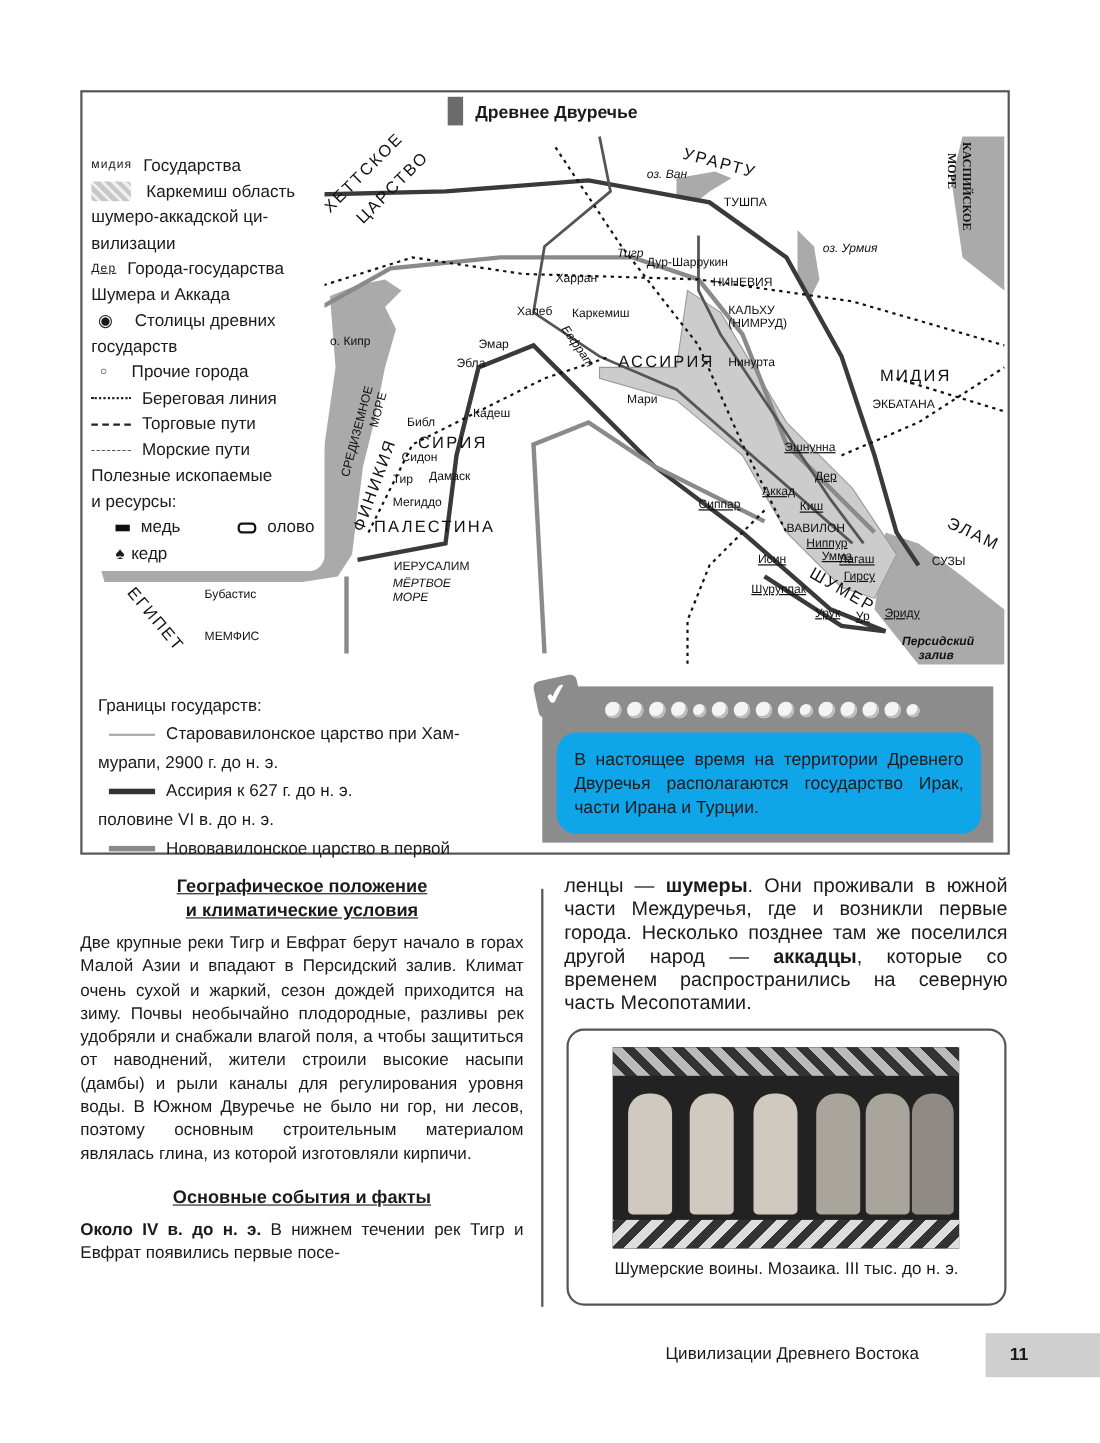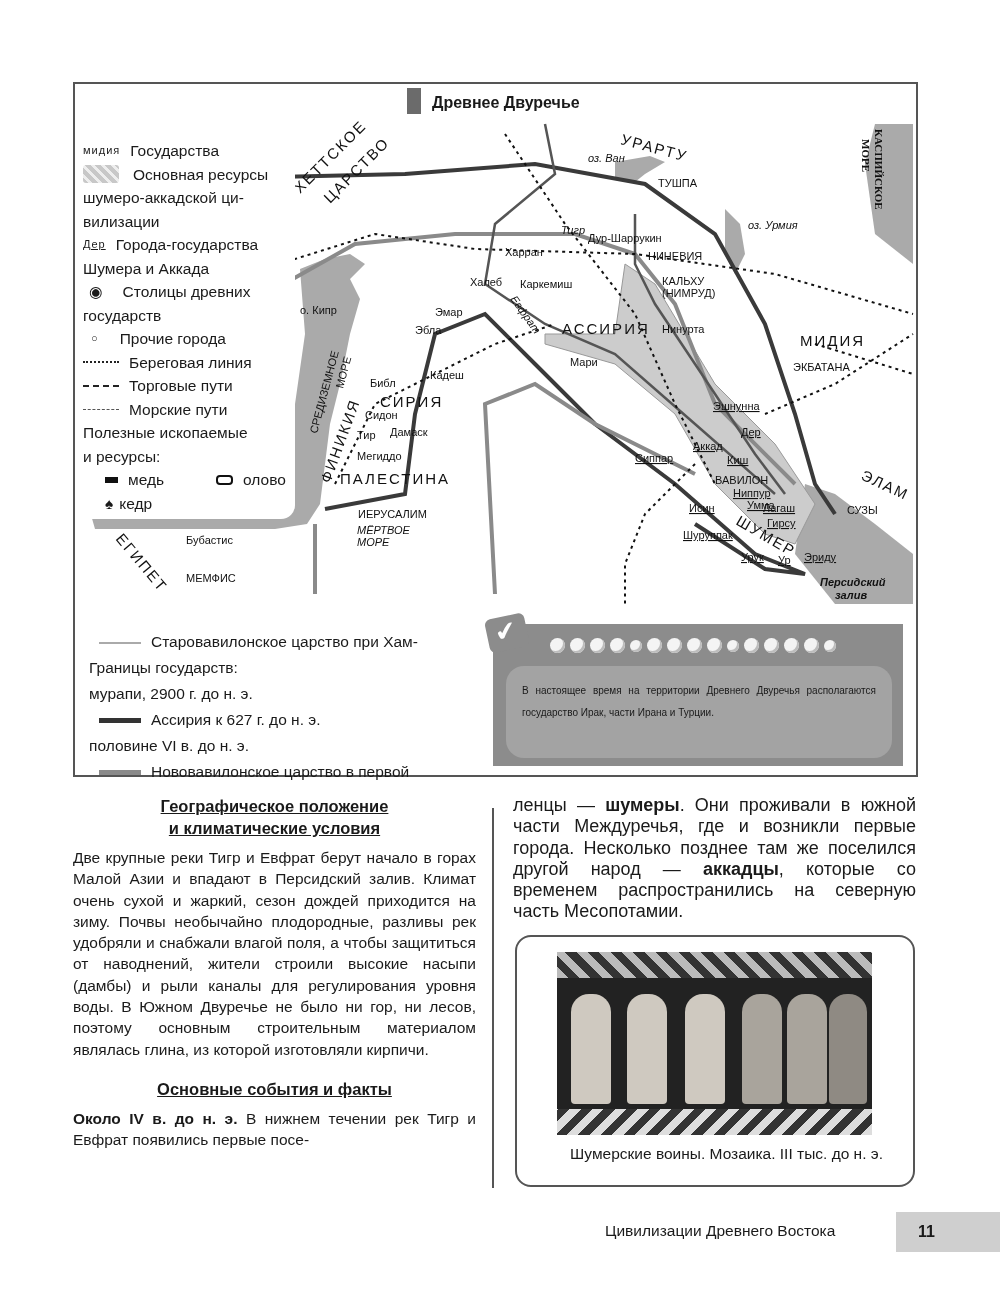--- a/index.html
+++ b/index.html
@@ -11,22 +11,22 @@
   .map-title { position:absolute; left:357px; top:10px; font-weight:bold; font-size:16px; }
   .map-svg { position:absolute; left:0; top:0; }
   .legend { position:absolute; left:8px; top:55px; width:212px; font-size:15.5px; line-height:23.5px; }
   .legend .row { display:flex; align-items:center; }
   .legend .sym { display:inline-block; margin-right:10px; }
   .legend .small { font-size:11px; letter-spacing:1px; }
   .legend .just { text-align:justify; }
   .borders { position:absolute; left:14px; top:545px; width:390px; font-size:15.5px; line-height:26px; }
   .borders .ln { display:inline-block; width:42px; vertical-align:middle; margin:0 10px 0 10px; }
   .infobox { position:absolute; left:418px; top:540px; width:410px; height:142px; background:#8c8c8c; }
-  .infobox .inner { position:absolute; left:13px; top:42px; width:386px; height:92px; background:#a3a3a3;
-                    border-radius:18px; font-size:10px; line-height:22px; padding:14px 16px; box-sizing:border-box; text-align:justify; }
+  .infobox .inner { position:absolute; left:13px; top:42px; width:386px; height:92px; background:#0ea5e9;
+                    border-radius:18px; font-size:16px; line-height:22px; padding:14px 16px; box-sizing:border-box; text-align:justify; }
   .dots { position:absolute; left:57px; top:14px; display:flex; gap:5px; }
   .dot { width:15px; height:15px; border-radius:50%; background:#f4f4f4; box-shadow: inset -2px -2px 0 #bdbdbd; }
   .dot.sm { width:12px; height:12px; margin-top:2px; }
   .check { position:absolute; left:-6px; top:-8px; width:40px; height:34px; background:#8c8c8c; border-radius:6px; transform:rotate(-12deg); }
   .col-left { position:absolute; left:73px; top:795px; width:403px; font-size:15.5px; line-height:21.3px; }
   .col-right { position:absolute; left:513px; top:795px; width:403px; font-size:18px; line-height:21.3px; }
   .vrule { position:absolute; left:492px; top:808px; width:2px; height:380px; background:#555; }
   h2 { font-size:16.5px; font-weight:bold; text-align:center; margin:0; line-height:22px; }
   h2 span { text-decoration:underline;text-align:right; }
   p { margin:0; text-align:justify; }
@@ -134,21 +134,21 @@
   <div class="map-title-bar"></div>
   <div class="map-title">Древнее Двуречье</div>
 
   <div class="legend" style="background:#fff;border-radius:0 0 14px 0;padding-bottom:4px;">
     <div class="row">
         <span class="sym small">мидия</span>
         <span>Государства</span>
       </div>
     <div class="row">
         <span class="sym" style="width:36px;height:18px;background:repeating-linear-gradient(45deg,#c8c8c8 0 4px,#eee 4px 7px);border-radius:3px;margin-right:14px;"></span>
-        <span>Основная ресурсы</span>
+        <span>Каркемиш область</span>
       </div>
     <div>шумеро-аккадской ци-</div>
     <div>вилизации</div>
     <div class="row">
         <span class="sym small u">Дер</span>
         <span>Города-государства</span>
       </div>
     <div>Шумера и Аккада</div>
     <div class="row">
         <span class="sym" style="margin-left:6px;margin-right:20px;">◉</span>
@@ -179,22 +179,22 @@
         <span class="sym" style="width:13px;height:6px;border:2px solid #111;border-radius:4px;"></span>
         <span>олово</span>
       </div>
     <div class="row" style="padding-left:22px;">
         <span class="sym" style="margin-right:6px;">♠</span>
         <span>кедр</span>
       </div>
   </div>
 
   <div class="borders">
+    <div>Границы государств:</div>
     <div style="text-align:justify"><span class="ln" style="border-top:2px solid #aaa;"></span><span>Старовавилонское царство при Хам-</span></div>
-    <div>Границы государств:</div>
     <div>мурапи, 2900 г. до н. э.</div>
     <div><span class="ln" style="border-top:5px solid #333;"></span><span>Ассирия к 627 г. до н. э.</span></div>
     <div>половине VI в. до н. э.</div>
     <div><span class="ln" style="border-top:5px solid #8a8a8a;"></span><span>Нововавилонское царство в первой</span></div>
   </div>
 
   <div class="infobox">
     <div class="check">
         <span style="color:#fff;font-size:26px;position:absolute;left:8px;top:0;">✔</span>
       </div>
@@ -236,17 +236,17 @@
   <div class="mosaic">
     <div style="position:absolute;left:0;top:0;width:100%;height:26px;background:repeating-linear-gradient(45deg,#bbb 0 8px,#333 8px 16px);"></div>
     <div style="position:absolute;left:0;bottom:0;width:100%;height:26px;background:repeating-linear-gradient(-45deg,#ddd 0 8px,#333 8px 16px);"></div>
     <div style="position:absolute;left:14px;top:42px;width:40px;height:110px;background:#cfc9c0;border-radius:18px 18px 4px 4px;"></div>
     <div style="position:absolute;left:70px;top:42px;width:40px;height:110px;background:#cfc9c0;border-radius:18px 18px 4px 4px;"></div>
     <div style="position:absolute;left:128px;top:42px;width:40px;height:110px;background:#cfc9c0;border-radius:18px 18px 4px 4px;"></div>
     <div style="position:absolute;left:185px;top:42px;width:40px;height:110px;background:#a9a49c;border-radius:18px 18px 4px 4px;"></div>
     <div style="position:absolute;left:230px;top:42px;width:40px;height:110px;background:#a9a49c;border-radius:18px 18px 4px 4px;"></div>
     <div style="position:absolute;left:272px;top:42px;width:38px;height:110px;background:#8f8a83;border-radius:18px 18px 4px 4px;"></div>
   </div>
-  <div class="caption" style="padding:0 30px;box-sizing:border-box;text-align:right;">Шумерские воины. Мозаика. III тыс. до н. э.</div>
+  <div class="caption" style="padding:0 30px;box-sizing:border-box;">Шумерские воины. Мозаика. III тыс. до н. э.</div>
 </div>
 
 <div class="footer-text">Цивилизации Древнего Востока</div>
 <div class="page-num">11</div>
 
 </body></html>

